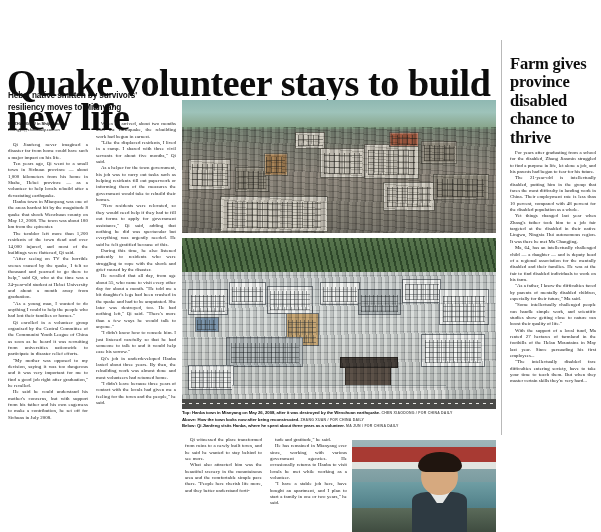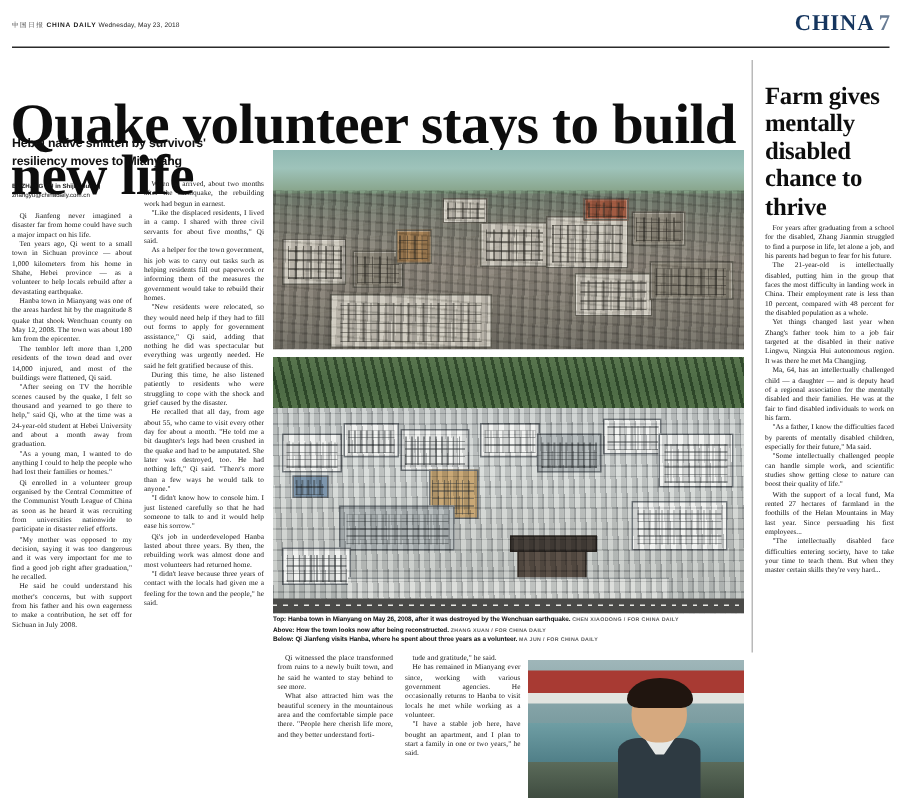--- a/index.html
+++ b/index.html
@@ -335,31 +335,20 @@
     text-align: justify;
     color: #141414;
   }
   #side-col p { margin: 0; text-indent: 5px; }
 </style>
 </head>
 <body>
 
 <div class="page">
 
-  <div class="masthead">
-    <div class="masthead-left">
-      <span class="cn">中国日报</span>
-      <span class="brand">CHINA DAILY</span>
-      <span class="date">Wednesday, May 23, 2018</span>
-    </div>
-    <div class="masthead-right">
-      <span>CHINA</span><span class="pagenum">7</span>
-    </div>
-    <div class="rule-top"></div>
-  </div>
 
   <h1 class="headline">Quake volunteer stays to build new life</h1>
   <div class="subhead">Hebei native smitten by survivors' resiliency moves to Mianyang</div>
 
   <div class="byline">
     <div>By ZHANG YU in Shijiazhuang</div>
     <div class="email">zhangyu@chinadaily.com.cn</div>
   </div>
 
   <div class="col" id="col1">
@@ -433,21 +422,21 @@
   </div>
 
   <div class="caption">
       <div><span>Top: </span><span>Hanba town in Mianyang on May 26, 2008, after it was destroyed by the Wenchuan earthquake.  </span><span class="credit">CHEN XIAODONG / FOR CHINA DAILY</span></div>
       <div><span>Above: </span><span>How the town looks now after being reconstructed.  </span><span class="credit">ZHANG XUAN / FOR CHINA DAILY</span></div>
       <div><span>Below: </span><span>Qi Jianfeng visits Hanba, where he spent about three years as a volunteer.  </span><span class="credit">MA JUN / FOR CHINA DAILY</span></div>
     </div>
 
   <div class="sep-vert"></div>
 
-  <h2 class="side-headline">Farm gives mentally disabled chance to thrive</h2>
+  <h2 class="side-headline">Farm gives province disabled chance to thrive</h2>
   <div id="side-col">
       <p class="first">For years after graduating from a school for the disabled, Zhang Jianmin struggled to find a purpose in life, let alone a job, and his parents had begun to fear for his future.</p>
       <p>The 21-year-old is intellectually disabled, putting him in the group that faces the most difficulty in landing work in China. Their employment rate is less than 10 percent, compared with 48 percent for the disabled population as a whole.</p>
       <p>Yet things changed last year when Zhang's father took him to a job fair targeted at the disabled in their native Lingwu, Ningxia Hui autonomous region. It was there he met Ma Changjing.</p>
       <p>Ma, 64, has an intellectually challenged child — a daughter — and is deputy head of a regional association for the mentally disabled and their families. He was at the fair to find disabled individuals to work on his farm.</p>
       <p>"As a father, I know the difficulties faced by parents of mentally disabled children, especially for their future," Ma said.</p>
       <p>"Some intellectually challenged people can handle simple work, and scientific studies show getting close to nature can boost their quality of life."</p>
       <p>With the support of a local fund, Ma rented 27 hectares of farmland in the foothills of the Helan Mountains in May last year. Since persuading his first employees...</p>
       <p>"The intellectually disabled face difficulties entering society, have to take your time to teach them. But when they master certain skills they're very hard...</p>
     </div>

